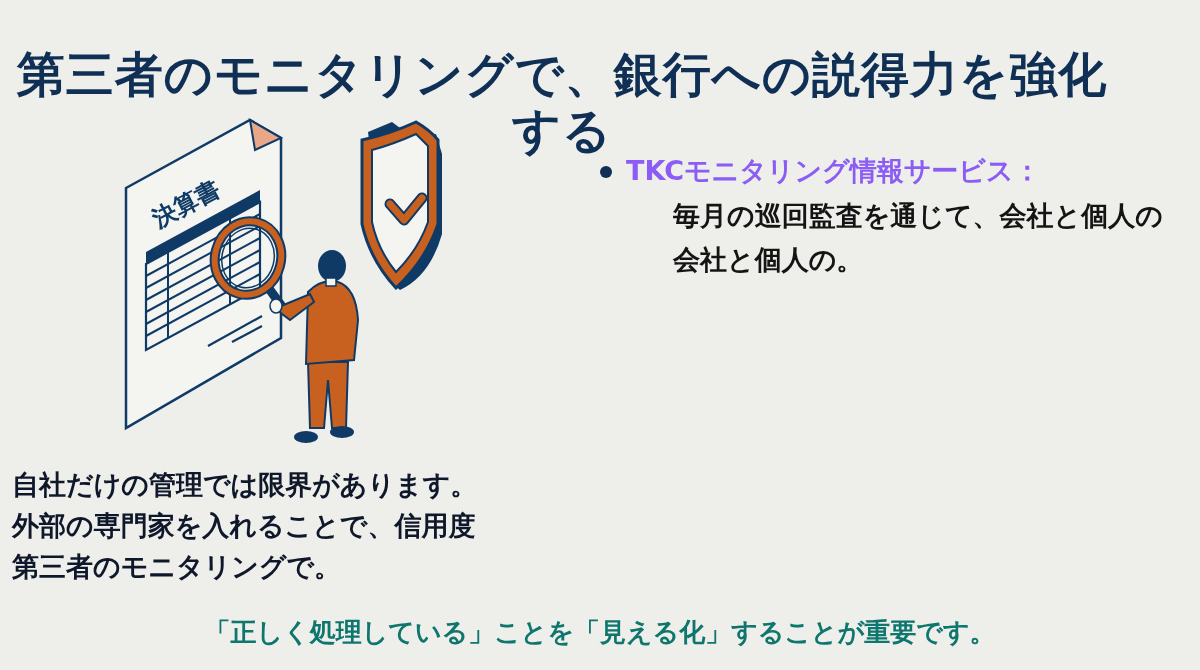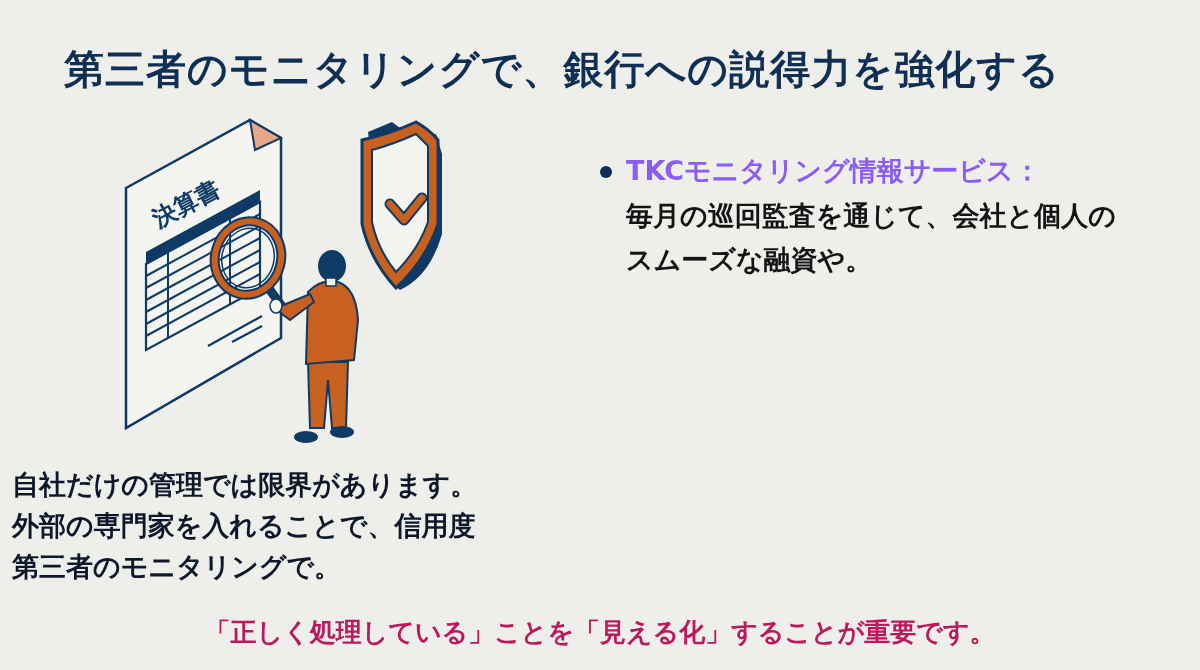--- a/index.html
+++ b/index.html
@@ -14,21 +14,21 @@
       overflow: hidden;
       font-family: "DejaVu Sans", "Liberation Sans", sans-serif;
       color: #111111;
     }
     .title {
       position: absolute;
       left: 0;
       top: 14px;
       width: 1124px;
       text-align: center;
-      font-size: 40px;
+      font-size: 48px;
       font-weight: bold;
       color: #0f2f55;
       letter-spacing: 1px;
       line-height: 56px;
     }
     .illustration {
       position: absolute;
       left: 100px;
       top: 110px;
       width: 400px;
@@ -76,31 +76,32 @@
       color: #8b5cf6;
       line-height: 46px;
       white-space: nowrap;
     }
     .bullet-body div {
       font-size: 27px;
       font-weight: bold;
       color: #141414;
       line-height: 44px;
       white-space: nowrap;
+      margin-left: 47px;
     }
     .footer {
       position: absolute;
       left: 0;
       top: 612px;
       width: 1200px;
       text-align: center;
       font-size: 26px;
       font-weight: bold;
       line-height: 40px;
-      color: #be185d;
+      color: #0f766e;
     }
   </style>
 </head>
 <body>
 
 <h1 class="title">第三者のモニタリングで、銀行への説得力を強化する</h1>
 
 <div class="illustration">
   <svg viewBox="0 0 400 350" xmlns="http://www.w3.org/2000/svg">
 
@@ -162,18 +163,18 @@
   <div>外部の専門家を入れることで、信用度</div>
   <div>第三者のモニタリングで。</div>
 </div>
 
 <div class="bullets">
   <div class="bullet">
     <span class="bullet-dot"></span>
     <div class="bullet-heading">TKCモニタリング情報サービス：</div>
     <div class="bullet-body">
       <div>毎月の巡回監査を通じて、会社と個人の</div>
-      <div>スムーズな融資や。</div>
+      <div>会社と個人の。</div>
     </div>
   </div>
 </div>
 
 <div class="footer">「正しく処理している」ことを「見える化」することが重要です。</div>
 
 </body></html>

